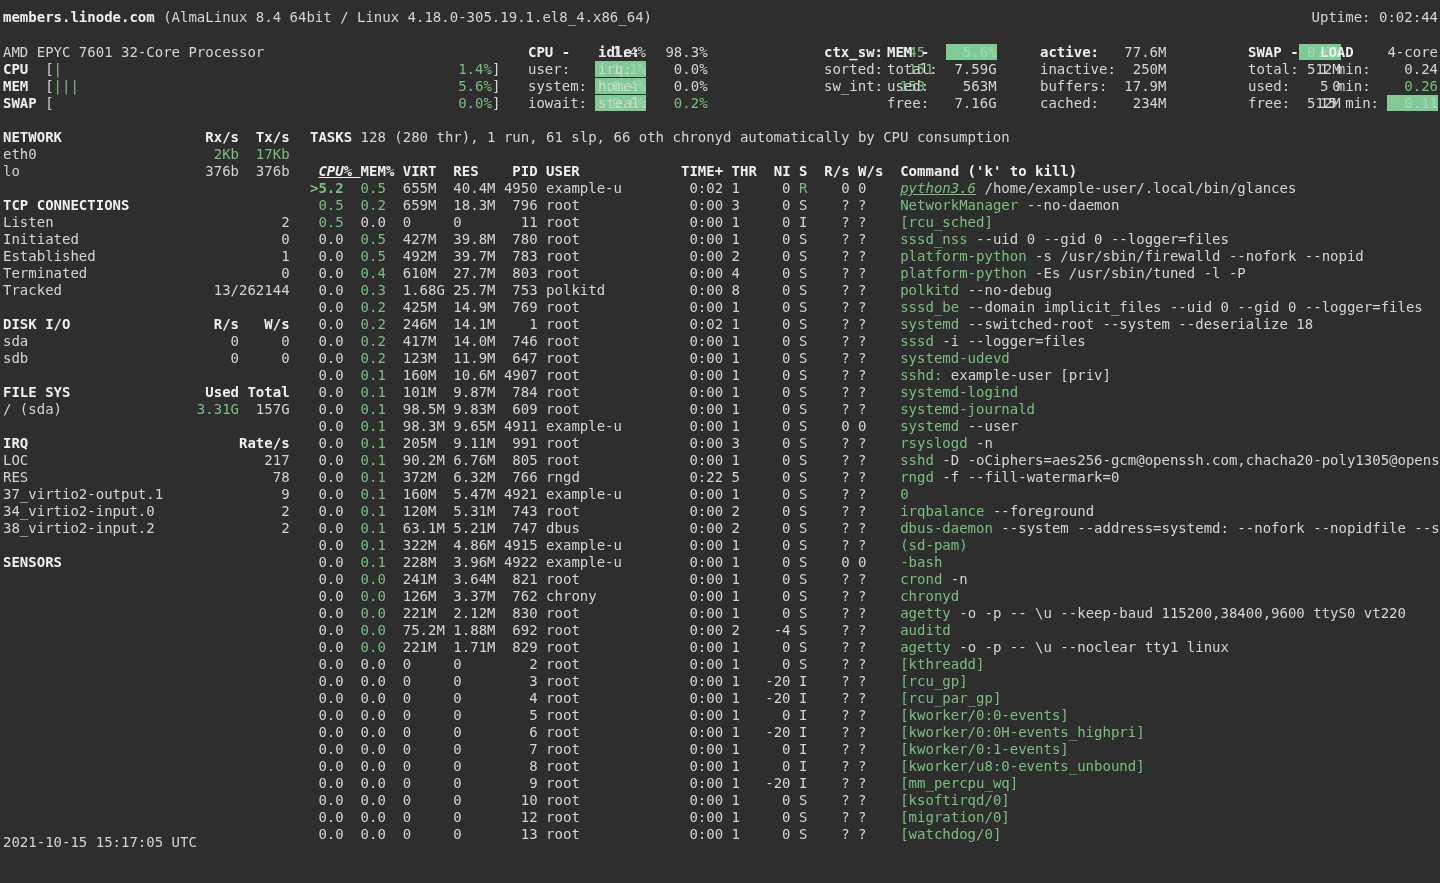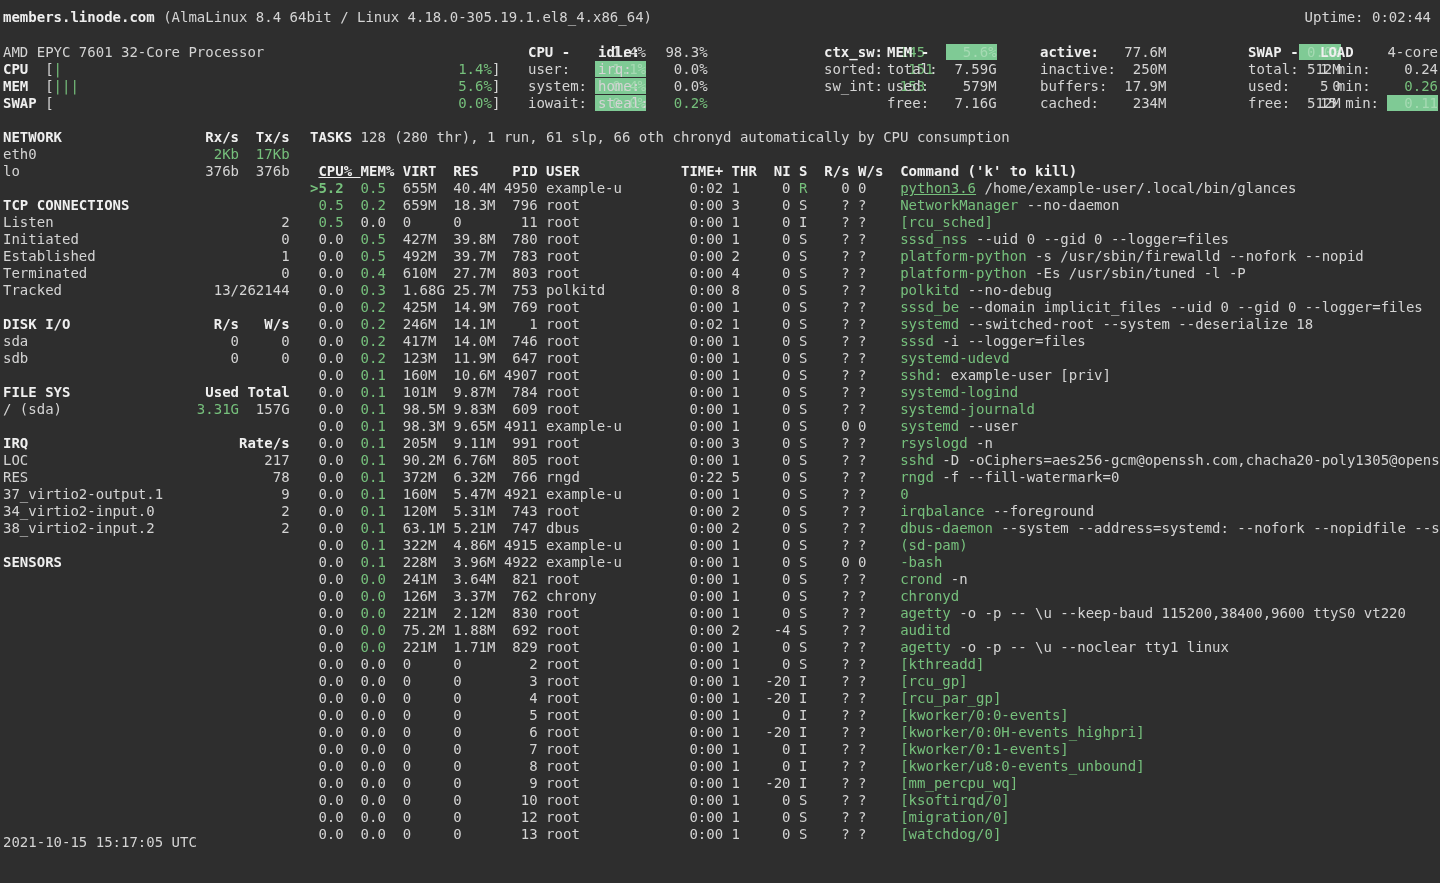--- a/index.html
+++ b/index.html
@@ -8,35 +8,35 @@
     background:#2e2e2e;color:#d4d4d4;
     font-family:"DejaVu Sans Mono","Liberation Mono",monospace;
     font-size:14px;line-height:17px;
   }
   .abs{position:absolute;white-space:pre;}
   .line{white-space:pre;height:17px;}
   .b{color:#efefef;font-weight:bold;}
   .w{color:#d4d4d4;}
   .g{color:#76c07c;}
   .gb{color:#76c07c;font-weight:bold;}
-  .u{text-decoration:underline;}
+  .u{text-decoration:underline;font-style:italic;}
   .hl{background:#7fca95;color:#a6dab3;}
 </style>
 </head>
 <body>
 
 <div class="abs" style="left:3px;top:9px;"><span class="b">members.linode.com</span><span class="w"> (AlmaLinux 8.4 64bit / Linux 4.18.0-305.19.1.el8_4.x86_64)</span></div>
-<div class="abs" style="right:9px;top:9px;text-align:right;"><span class="w">Uptime:</span><span> </span><span class="w">0:02:44</span></div>
+<div class="abs" style="right:2px;top:9px;text-align:right;"><span class="w">Uptime:</span><span> </span><span class="w">0:02:44</span></div>
 
 <div class="abs" id="quicklook" style="left:3px;top:44px;"><div class="line"><span class="w">AMD EPYC 7601 32-Core Processor</span></div><div class="line"><span class="b">CPU  </span><span class="w">[</span><span class="g">|</span><span>                                               </span><span class="g">1.4%</span><span class="w">]</span></div><div class="line"><span class="b">MEM  </span><span class="w">[</span><span class="g">|||</span><span>                                             </span><span class="g">5.6%</span><span class="w">]</span></div><div class="line"><span class="b">SWAP </span><span class="w">[</span><span>                                                </span><span class="g">0.0%</span><span class="w">]</span></div></div>
 
 <div class="abs" id="cpu-c1" style="left:528px;top:44px;"><div class="line"><span class="b">CPU -   </span><span class="w">  1.4%</span></div><div class="line"><span class="w">user:   </span><span class="hl">  1.1%</span></div><div class="line"><span class="w">system: </span><span class="hl">  0.4%</span></div><div class="line"><span class="w">iowait: </span><span class="hl">  0.0%</span></div></div>
 <div class="abs" id="cpu-c2" style="left:598px;top:44px;"><div class="line"><span class="b">idle:  </span><span class="w"> 98.3%</span></div><div class="line"><span class="w">irq:   </span><span class="w">  0.0%</span></div><div class="line"><span class="w">home:  </span><span class="w">  0.0%</span></div><div class="line"><span class="w">steal: </span><span class="g">  0.2%</span></div></div>
 <div class="abs" id="cpu-c3" style="left:824px;top:44px;"><div class="line"><span class="b">ctx_sw: </span><span class="g"> 145</span></div><div class="line"><span class="w">sorted:  </span><span class="g"> 151</span></div><div class="line"><span class="w">sw_int: </span><span class="g"> 153</span></div></div>
-<div class="abs" id="mem-c1" style="left:887px;top:44px;"><div class="line"><span class="b">MEM -  </span><span class="hl">  5.6%</span></div><div class="line"><span class="w">total: </span><span class="w"> 7.59G</span></div><div class="line"><span class="w">used:  </span><span class="w">  579M</span></div><div class="line"><span class="w">free:  </span><span class="w"> 7.16G</span></div></div>
+<div class="abs" id="mem-c1" style="left:887px;top:44px;"><div class="line"><span class="b">MEM -  </span><span class="hl">  5.6%</span></div><div class="line"><span class="w">total: </span><span class="w"> 7.59G</span></div><div class="line"><span class="w">used:  </span><span class="w">  563M</span></div><div class="line"><span class="w">free:  </span><span class="w"> 7.16G</span></div></div>
 <div class="abs" id="mem-c2" style="left:1040px;top:44px;"><div class="line"><span class="b">active:   </span><span class="w">77.6M</span></div><div class="line"><span class="w">inactive: </span><span class="w"> 250M</span></div><div class="line"><span class="w">buffers:  </span><span class="w">17.9M</span></div><div class="line"><span class="w">cached:   </span><span class="w"> 234M</span></div></div>
 <div class="abs" id="swap-c1" style="left:1248px;top:44px;"><div class="line"><span class="b">SWAP -</span><span class="hl"> 0.0%</span></div><div class="line"><span class="w">total:</span><span class="w"> 512M</span></div><div class="line"><span class="w">used: </span><span class="w">    0</span></div><div class="line"><span class="w">free: </span><span class="w"> 512M</span></div></div>
 <div class="abs" id="load-c1" style="left:1320px;top:44px;"><div class="line"><span class="b">LOAD    </span><span class="w">4-core</span></div><div class="line"><span class="w">1 min:  </span><span class="w">  0.24</span></div><div class="line"><span class="w">5 min:  </span><span class="g">  0.26</span></div><div class="line"><span class="w">15 min: </span><span class="hl">  0.11</span></div></div>
 
 <div class="abs" id="sidebar" style="left:3px;top:129px;"><div class="line"><span class="b">NETWORK               </span><span class="b">  Rx/s</span><span class="b">  Tx/s</span></div><div class="line"><span class="w">eth0                  </span><span class="g">   2Kb</span><span class="g">  17Kb</span></div><div class="line"><span class="w">lo                    </span><span class="w">  376b</span><span class="w">  376b</span></div><div class="line"></div><div class="line"><span class="b">TCP CONNECTIONS       </span></div><div class="line"><span class="w">Listen                </span><span class="w">           2</span></div><div class="line"><span class="w">Initiated             </span><span class="w">           0</span></div><div class="line"><span class="w">Established           </span><span class="w">           1</span></div><div class="line"><span class="w">Terminated            </span><span class="w">           0</span></div><div class="line"><span class="w">Tracked               </span><span class="w">   13/262144</span></div><div class="line"></div><div class="line"><span class="b">DISK I/O              </span><span class="b">   R/s</span><span class="b">   W/s</span></div><div class="line"><span class="w">sda                   </span><span class="w">     0</span><span class="w">     0</span></div><div class="line"><span class="w">sdb                   </span><span class="w">     0</span><span class="w">     0</span></div><div class="line"></div><div class="line"><span class="b">FILE SYS              </span><span class="b">  Used</span><span class="b"> Total</span></div><div class="line"><span class="w">/ (sda)               </span><span class="g"> 3.31G</span><span class="w">  157G</span></div><div class="line"></div><div class="line"><span class="b">IRQ                   </span><span class="b">      Rate/s</span></div><div class="line"><span class="w">LOC                   </span><span class="w">         217</span></div><div class="line"><span class="w">RES                   </span><span class="w">          78</span></div><div class="line"><span class="w">37_virtio2-output.1   </span><span class="w">           9</span></div><div class="line"><span class="w">34_virtio2-input.0    </span><span class="w">           2</span></div><div class="line"><span class="w">38_virtio2-input.2    </span><span class="w">           2</span></div><div class="line"></div><div class="line"><span class="b">SENSORS               </span></div></div>
 
 <div class="abs" style="left:310px;top:129px;"><span class="b">TASKS</span><span> </span><span class="w">128 (280 thr), 1 run, 61 slp, 66 oth</span><span> </span><span class="w">chronyd automatically by CPU consumption</span></div>
 
 <div class="abs" id="proc-table" style="left:310px;top:163px;"><div class="line"><span> </span><span class="b u">CPU% </span><span class="b">MEM%</span><span> </span><span class="b">VIRT</span><span>  </span><span class="b">RES</span><span>    </span><span class="b">PID</span><span> </span><span class="b">USER</span><span>            </span><span class="b">TIME+</span><span> </span><span class="b">THR</span><span>  </span><span class="b">NI</span><span> </span><span class="b">S</span><span>  </span><span class="b">R/s</span><span> </span><span class="b">W/s</span><span>  </span><span class="b">Command ('k' to kill)</span></div><div class="line"><span class="gb">&gt;</span><span class="gb">5.2</span><span>  </span><span class="g">0.5</span><span>  </span><span class="w">655M </span><span> </span><span class="w">40.4M</span><span class="w"> 4950</span><span> </span><span class="w">example-u  </span><span class="w">      0:02</span><span> </span><span class="w">1   </span><span class="w">  0</span><span> </span><span class="g">R</span><span>  </span><span class="w">  0</span><span> </span><span class="w">0</span><span>    </span><span class="g u">python3.6</span><span> </span><span class="w">/home/example-user/.local/bin/glances</span></div><div class="line"><span class="gb"> </span><span class="g">0.5</span><span>  </span><span class="g">0.2</span><span>  </span><span class="w">659M </span><span> </span><span class="w">18.3M</span><span class="w">  796</span><span> </span><span class="w">root       </span><span class="w">      0:00</span><span> </span><span class="w">3   </span><span class="w">  0</span><span> </span><span class="w">S</span><span>  </span><span class="w">  ?</span><span> </span><span class="w">?</span><span>    </span><span class="g">NetworkManager</span><span> </span><span class="w">--no-daemon</span></div><div class="line"><span class="gb"> </span><span class="g">0.5</span><span>  </span><span class="w">0.0</span><span>  </span><span class="w">0    </span><span> </span><span class="w">0    </span><span class="w">   11</span><span> </span><span class="w">root       </span><span class="w">      0:00</span><span> </span><span class="w">1   </span><span class="w">  0</span><span> </span><span class="w">I</span><span>  </span><span class="w">  ?</span><span> </span><span class="w">?</span><span>    </span><span class="g">[rcu_sched]</span></div><div class="line"><span class="gb"> </span><span class="w">0.0</span><span>  </span><span class="g">0.5</span><span>  </span><span class="w">427M </span><span> </span><span class="w">39.8M</span><span class="w">  780</span><span> </span><span class="w">root       </span><span class="w">      0:00</span><span> </span><span class="w">1   </span><span class="w">  0</span><span> </span><span class="w">S</span><span>  </span><span class="w">  ?</span><span> </span><span class="w">?</span><span>    </span><span class="g">sssd_nss</span><span> </span><span class="w">--uid 0 --gid 0 --logger=files</span></div><div class="line"><span class="gb"> </span><span class="w">0.0</span><span>  </span><span class="g">0.5</span><span>  </span><span class="w">492M </span><span> </span><span class="w">39.7M</span><span class="w">  783</span><span> </span><span class="w">root       </span><span class="w">      0:00</span><span> </span><span class="w">2   </span><span class="w">  0</span><span> </span><span class="w">S</span><span>  </span><span class="w">  ?</span><span> </span><span class="w">?</span><span>    </span><span class="g">platform-python</span><span> </span><span class="w">-s /usr/sbin/firewalld --nofork --nopid</span></div><div class="line"><span class="gb"> </span><span class="w">0.0</span><span>  </span><span class="g">0.4</span><span>  </span><span class="w">610M </span><span> </span><span class="w">27.7M</span><span class="w">  803</span><span> </span><span class="w">root       </span><span class="w">      0:00</span><span> </span><span class="w">4   </span><span class="w">  0</span><span> </span><span class="w">S</span><span>  </span><span class="w">  ?</span><span> </span><span class="w">?</span><span>    </span><span class="g">platform-python</span><span> </span><span class="w">-Es /usr/sbin/tuned -l -P</span></div><div class="line"><span class="gb"> </span><span class="w">0.0</span><span>  </span><span class="g">0.3</span><span>  </span><span class="w">1.68G</span><span> </span><span class="w">25.7M</span><span class="w">  753</span><span> </span><span class="w">polkitd    </span><span class="w">      0:00</span><span> </span><span class="w">8   </span><span class="w">  0</span><span> </span><span class="w">S</span><span>  </span><span class="w">  ?</span><span> </span><span class="w">?</span><span>    </span><span class="g">polkitd</span><span> </span><span class="w">--no-debug</span></div><div class="line"><span class="gb"> </span><span class="w">0.0</span><span>  </span><span class="g">0.2</span><span>  </span><span class="w">425M </span><span> </span><span class="w">14.9M</span><span class="w">  769</span><span> </span><span class="w">root       </span><span class="w">      0:00</span><span> </span><span class="w">1   </span><span class="w">  0</span><span> </span><span class="w">S</span><span>  </span><span class="w">  ?</span><span> </span><span class="w">?</span><span>    </span><span class="g">sssd_be</span><span> </span><span class="w">--domain implicit_files --uid 0 --gid 0 --logger=files</span></div><div class="line"><span class="gb"> </span><span class="w">0.0</span><span>  </span><span class="g">0.2</span><span>  </span><span class="w">246M </span><span> </span><span class="w">14.1M</span><span class="w">    1</span><span> </span><span class="w">root       </span><span class="w">      0:02</span><span> </span><span class="w">1   </span><span class="w">  0</span><span> </span><span class="w">S</span><span>  </span><span class="w">  ?</span><span> </span><span class="w">?</span><span>    </span><span class="g">systemd</span><span> </span><span class="w">--switched-root --system --deserialize 18</span></div><div class="line"><span class="gb"> </span><span class="w">0.0</span><span>  </span><span class="g">0.2</span><span>  </span><span class="w">417M </span><span> </span><span class="w">14.0M</span><span class="w">  746</span><span> </span><span class="w">root       </span><span class="w">      0:00</span><span> </span><span class="w">1   </span><span class="w">  0</span><span> </span><span class="w">S</span><span>  </span><span class="w">  ?</span><span> </span><span class="w">?</span><span>    </span><span class="g">sssd</span><span> </span><span class="w">-i --logger=files</span></div><div class="line"><span class="gb"> </span><span class="w">0.0</span><span>  </span><span class="g">0.2</span><span>  </span><span class="w">123M </span><span> </span><span class="w">11.9M</span><span class="w">  647</span><span> </span><span class="w">root       </span><span class="w">      0:00</span><span> </span><span class="w">1   </span><span class="w">  0</span><span> </span><span class="w">S</span><span>  </span><span class="w">  ?</span><span> </span><span class="w">?</span><span>    </span><span class="g">systemd-udevd</span></div><div class="line"><span class="gb"> </span><span class="w">0.0</span><span>  </span><span class="g">0.1</span><span>  </span><span class="w">160M </span><span> </span><span class="w">10.6M</span><span class="w"> 4907</span><span> </span><span class="w">root       </span><span class="w">      0:00</span><span> </span><span class="w">1   </span><span class="w">  0</span><span> </span><span class="w">S</span><span>  </span><span class="w">  ?</span><span> </span><span class="w">?</span><span>    </span><span class="g">sshd:</span><span> </span><span class="w">example-user [priv]</span></div><div class="line"><span class="gb"> </span><span class="w">0.0</span><span>  </span><span class="g">0.1</span><span>  </span><span class="w">101M </span><span> </span><span class="w">9.87M</span><span class="w">  784</span><span> </span><span class="w">root       </span><span class="w">      0:00</span><span> </span><span class="w">1   </span><span class="w">  0</span><span> </span><span class="w">S</span><span>  </span><span class="w">  ?</span><span> </span><span class="w">?</span><span>    </span><span class="g">systemd-logind</span></div><div class="line"><span class="gb"> </span><span class="w">0.0</span><span>  </span><span class="g">0.1</span><span>  </span><span class="w">98.5M</span><span> </span><span class="w">9.83M</span><span class="w">  609</span><span> </span><span class="w">root       </span><span class="w">      0:00</span><span> </span><span class="w">1   </span><span class="w">  0</span><span> </span><span class="w">S</span><span>  </span><span class="w">  ?</span><span> </span><span class="w">?</span><span>    </span><span class="g">systemd-journald</span></div><div class="line"><span class="gb"> </span><span class="w">0.0</span><span>  </span><span class="g">0.1</span><span>  </span><span class="w">98.3M</span><span> </span><span class="w">9.65M</span><span class="w"> 4911</span><span> </span><span class="w">example-u  </span><span class="w">      0:00</span><span> </span><span class="w">1   </span><span class="w">  0</span><span> </span><span class="w">S</span><span>  </span><span class="w">  0</span><span> </span><span class="w">0</span><span>    </span><span class="g">systemd</span><span> </span><span class="w">--user</span></div><div class="line"><span class="gb"> </span><span class="w">0.0</span><span>  </span><span class="g">0.1</span><span>  </span><span class="w">205M </span><span> </span><span class="w">9.11M</span><span class="w">  991</span><span> </span><span class="w">root       </span><span class="w">      0:00</span><span> </span><span class="w">3   </span><span class="w">  0</span><span> </span><span class="w">S</span><span>  </span><span class="w">  ?</span><span> </span><span class="w">?</span><span>    </span><span class="g">rsyslogd</span><span> </span><span class="w">-n</span></div><div class="line"><span class="gb"> </span><span class="w">0.0</span><span>  </span><span class="g">0.1</span><span>  </span><span class="w">90.2M</span><span> </span><span class="w">6.76M</span><span class="w">  805</span><span> </span><span class="w">root       </span><span class="w">      0:00</span><span> </span><span class="w">1   </span><span class="w">  0</span><span> </span><span class="w">S</span><span>  </span><span class="w">  ?</span><span> </span><span class="w">?</span><span>    </span><span class="g">sshd</span><span> </span><span class="w">-D -oCiphers=aes256-gcm@openssh.com,chacha20-poly1305@openssh.c</span></div><div class="line"><span class="gb"> </span><span class="w">0.0</span><span>  </span><span class="g">0.1</span><span>  </span><span class="w">372M </span><span> </span><span class="w">6.32M</span><span class="w">  766</span><span> </span><span class="w">rngd       </span><span class="w">      0:22</span><span> </span><span class="w">5   </span><span class="w">  0</span><span> </span><span class="w">S</span><span>  </span><span class="w">  ?</span><span> </span><span class="w">?</span><span>    </span><span class="g">rngd</span><span> </span><span class="w">-f --fill-watermark=0</span></div><div class="line"><span class="gb"> </span><span class="w">0.0</span><span>  </span><span class="g">0.1</span><span>  </span><span class="w">160M </span><span> </span><span class="w">5.47M</span><span class="w"> 4921</span><span> </span><span class="w">example-u  </span><span class="w">      0:00</span><span> </span><span class="w">1   </span><span class="w">  0</span><span> </span><span class="w">S</span><span>  </span><span class="w">  ?</span><span> </span><span class="w">?</span><span>    </span><span class="g">0</span></div><div class="line"><span class="gb"> </span><span class="w">0.0</span><span>  </span><span class="g">0.1</span><span>  </span><span class="w">120M </span><span> </span><span class="w">5.31M</span><span class="w">  743</span><span> </span><span class="w">root       </span><span class="w">      0:00</span><span> </span><span class="w">2   </span><span class="w">  0</span><span> </span><span class="w">S</span><span>  </span><span class="w">  ?</span><span> </span><span class="w">?</span><span>    </span><span class="g">irqbalance</span><span> </span><span class="w">--foreground</span></div><div class="line"><span class="gb"> </span><span class="w">0.0</span><span>  </span><span class="g">0.1</span><span>  </span><span class="w">63.1M</span><span> </span><span class="w">5.21M</span><span class="w">  747</span><span> </span><span class="w">dbus       </span><span class="w">      0:00</span><span> </span><span class="w">2   </span><span class="w">  0</span><span> </span><span class="w">S</span><span>  </span><span class="w">  ?</span><span> </span><span class="w">?</span><span>    </span><span class="g">dbus-daemon</span><span> </span><span class="w">--system --address=systemd: --nofork --nopidfile --syste</span></div><div class="line"><span class="gb"> </span><span class="w">0.0</span><span>  </span><span class="g">0.1</span><span>  </span><span class="w">322M </span><span> </span><span class="w">4.86M</span><span class="w"> 4915</span><span> </span><span class="w">example-u  </span><span class="w">      0:00</span><span> </span><span class="w">1   </span><span class="w">  0</span><span> </span><span class="w">S</span><span>  </span><span class="w">  ?</span><span> </span><span class="w">?</span><span>    </span><span class="g">(sd-pam)</span></div><div class="line"><span class="gb"> </span><span class="w">0.0</span><span>  </span><span class="g">0.1</span><span>  </span><span class="w">228M </span><span> </span><span class="w">3.96M</span><span class="w"> 4922</span><span> </span><span class="w">example-u  </span><span class="w">      0:00</span><span> </span><span class="w">1   </span><span class="w">  0</span><span> </span><span class="w">S</span><span>  </span><span class="w">  0</span><span> </span><span class="w">0</span><span>    </span><span class="g">-bash</span></div><div class="line"><span class="gb"> </span><span class="w">0.0</span><span>  </span><span class="g">0.0</span><span>  </span><span class="w">241M </span><span> </span><span class="w">3.64M</span><span class="w">  821</span><span> </span><span class="w">root       </span><span class="w">      0:00</span><span> </span><span class="w">1   </span><span class="w">  0</span><span> </span><span class="w">S</span><span>  </span><span class="w">  ?</span><span> </span><span class="w">?</span><span>    </span><span class="g">crond</span><span> </span><span class="w">-n</span></div><div class="line"><span class="gb"> </span><span class="w">0.0</span><span>  </span><span class="g">0.0</span><span>  </span><span class="w">126M </span><span> </span><span class="w">3.37M</span><span class="w">  762</span><span> </span><span class="w">chrony     </span><span class="w">      0:00</span><span> </span><span class="w">1   </span><span class="w">  0</span><span> </span><span class="w">S</span><span>  </span><span class="w">  ?</span><span> </span><span class="w">?</span><span>    </span><span class="g">chronyd</span></div><div class="line"><span class="gb"> </span><span class="w">0.0</span><span>  </span><span class="g">0.0</span><span>  </span><span class="w">221M </span><span> </span><span class="w">2.12M</span><span class="w">  830</span><span> </span><span class="w">root       </span><span class="w">      0:00</span><span> </span><span class="w">1   </span><span class="w">  0</span><span> </span><span class="w">S</span><span>  </span><span class="w">  ?</span><span> </span><span class="w">?</span><span>    </span><span class="g">agetty</span><span> </span><span class="w">-o -p -- \u --keep-baud 115200,38400,9600 ttyS0 vt220</span></div><div class="line"><span class="gb"> </span><span class="w">0.0</span><span>  </span><span class="g">0.0</span><span>  </span><span class="w">75.2M</span><span> </span><span class="w">1.88M</span><span class="w">  692</span><span> </span><span class="w">root       </span><span class="w">      0:00</span><span> </span><span class="w">2   </span><span class="w"> -4</span><span> </span><span class="w">S</span><span>  </span><span class="w">  ?</span><span> </span><span class="w">?</span><span>    </span><span class="g">auditd</span></div><div class="line"><span class="gb"> </span><span class="w">0.0</span><span>  </span><span class="g">0.0</span><span>  </span><span class="w">221M </span><span> </span><span class="w">1.71M</span><span class="w">  829</span><span> </span><span class="w">root       </span><span class="w">      0:00</span><span> </span><span class="w">1   </span><span class="w">  0</span><span> </span><span class="w">S</span><span>  </span><span class="w">  ?</span><span> </span><span class="w">?</span><span>    </span><span class="g">agetty</span><span> </span><span class="w">-o -p -- \u --noclear tty1 linux</span></div><div class="line"><span class="gb"> </span><span class="w">0.0</span><span>  </span><span class="w">0.0</span><span>  </span><span class="w">0    </span><span> </span><span class="w">0    </span><span class="w">    2</span><span> </span><span class="w">root       </span><span class="w">      0:00</span><span> </span><span class="w">1   </span><span class="w">  0</span><span> </span><span class="w">S</span><span>  </span><span class="w">  ?</span><span> </span><span class="w">?</span><span>    </span><span class="g">[kthreadd]</span></div><div class="line"><span class="gb"> </span><span class="w">0.0</span><span>  </span><span class="w">0.0</span><span>  </span><span class="w">0    </span><span> </span><span class="w">0    </span><span class="w">    3</span><span> </span><span class="w">root       </span><span class="w">      0:00</span><span> </span><span class="w">1   </span><span class="w">-20</span><span> </span><span class="w">I</span><span>  </span><span class="w">  ?</span><span> </span><span class="w">?</span><span>    </span><span class="g">[rcu_gp]</span></div><div class="line"><span class="gb"> </span><span class="w">0.0</span><span>  </span><span class="w">0.0</span><span>  </span><span class="w">0    </span><span> </span><span class="w">0    </span><span class="w">    4</span><span> </span><span class="w">root       </span><span class="w">      0:00</span><span> </span><span class="w">1   </span><span class="w">-20</span><span> </span><span class="w">I</span><span>  </span><span class="w">  ?</span><span> </span><span class="w">?</span><span>    </span><span class="g">[rcu_par_gp]</span></div><div class="line"><span class="gb"> </span><span class="w">0.0</span><span>  </span><span class="w">0.0</span><span>  </span><span class="w">0    </span><span> </span><span class="w">0    </span><span class="w">    5</span><span> </span><span class="w">root       </span><span class="w">      0:00</span><span> </span><span class="w">1   </span><span class="w">  0</span><span> </span><span class="w">I</span><span>  </span><span class="w">  ?</span><span> </span><span class="w">?</span><span>    </span><span class="g">[kworker/0:0-events]</span></div><div class="line"><span class="gb"> </span><span class="w">0.0</span><span>  </span><span class="w">0.0</span><span>  </span><span class="w">0    </span><span> </span><span class="w">0    </span><span class="w">    6</span><span> </span><span class="w">root       </span><span class="w">      0:00</span><span> </span><span class="w">1   </span><span class="w">-20</span><span> </span><span class="w">I</span><span>  </span><span class="w">  ?</span><span> </span><span class="w">?</span><span>    </span><span class="g">[kworker/0:0H-events_highpri]</span></div><div class="line"><span class="gb"> </span><span class="w">0.0</span><span>  </span><span class="w">0.0</span><span>  </span><span class="w">0    </span><span> </span><span class="w">0    </span><span class="w">    7</span><span> </span><span class="w">root       </span><span class="w">      0:00</span><span> </span><span class="w">1   </span><span class="w">  0</span><span> </span><span class="w">I</span><span>  </span><span class="w">  ?</span><span> </span><span class="w">?</span><span>    </span><span class="g">[kworker/0:1-events]</span></div><div class="line"><span class="gb"> </span><span class="w">0.0</span><span>  </span><span class="w">0.0</span><span>  </span><span class="w">0    </span><span> </span><span class="w">0    </span><span class="w">    8</span><span> </span><span class="w">root       </span><span class="w">      0:00</span><span> </span><span class="w">1   </span><span class="w">  0</span><span> </span><span class="w">I</span><span>  </span><span class="w">  ?</span><span> </span><span class="w">?</span><span>    </span><span class="g">[kworker/u8:0-events_unbound]</span></div><div class="line"><span class="gb"> </span><span class="w">0.0</span><span>  </span><span class="w">0.0</span><span>  </span><span class="w">0    </span><span> </span><span class="w">0    </span><span class="w">    9</span><span> </span><span class="w">root       </span><span class="w">      0:00</span><span> </span><span class="w">1   </span><span class="w">-20</span><span> </span><span class="w">I</span><span>  </span><span class="w">  ?</span><span> </span><span class="w">?</span><span>    </span><span class="g">[mm_percpu_wq]</span></div><div class="line"><span class="gb"> </span><span class="w">0.0</span><span>  </span><span class="w">0.0</span><span>  </span><span class="w">0    </span><span> </span><span class="w">0    </span><span class="w">   10</span><span> </span><span class="w">root       </span><span class="w">      0:00</span><span> </span><span class="w">1   </span><span class="w">  0</span><span> </span><span class="w">S</span><span>  </span><span class="w">  ?</span><span> </span><span class="w">?</span><span>    </span><span class="g">[ksoftirqd/0]</span></div><div class="line"><span class="gb"> </span><span class="w">0.0</span><span>  </span><span class="w">0.0</span><span>  </span><span class="w">0    </span><span> </span><span class="w">0    </span><span class="w">   12</span><span> </span><span class="w">root       </span><span class="w">      0:00</span><span> </span><span class="w">1   </span><span class="w">  0</span><span> </span><span class="w">S</span><span>  </span><span class="w">  ?</span><span> </span><span class="w">?</span><span>    </span><span class="g">[migration/0]</span></div><div class="line"><span class="gb"> </span><span class="w">0.0</span><span>  </span><span class="w">0.0</span><span>  </span><span class="w">0    </span><span> </span><span class="w">0    </span><span class="w">   13</span><span> </span><span class="w">root       </span><span class="w">      0:00</span><span> </span><span class="w">1   </span><span class="w">  0</span><span> </span><span class="w">S</span><span>  </span><span class="w">  ?</span><span> </span><span class="w">?</span><span>    </span><span class="g">[watchdog/0]</span></div></div>
 

